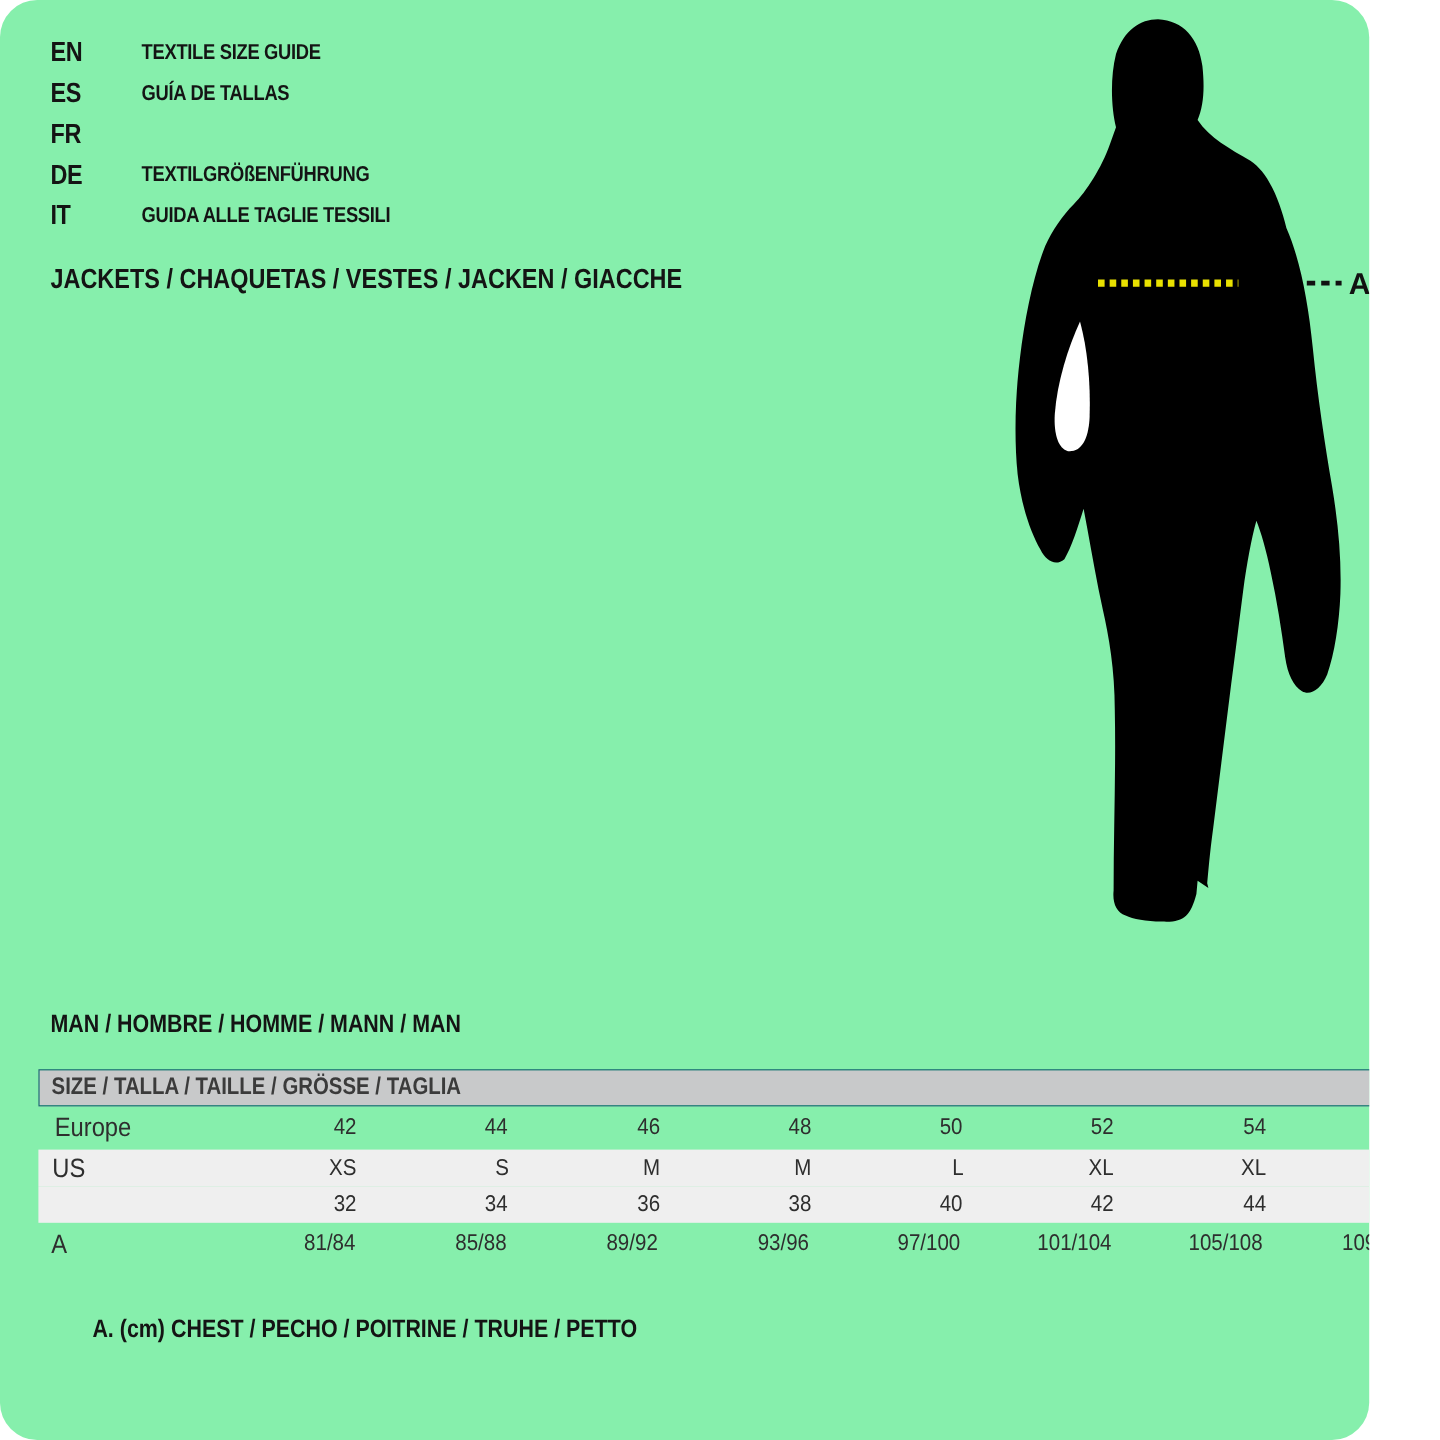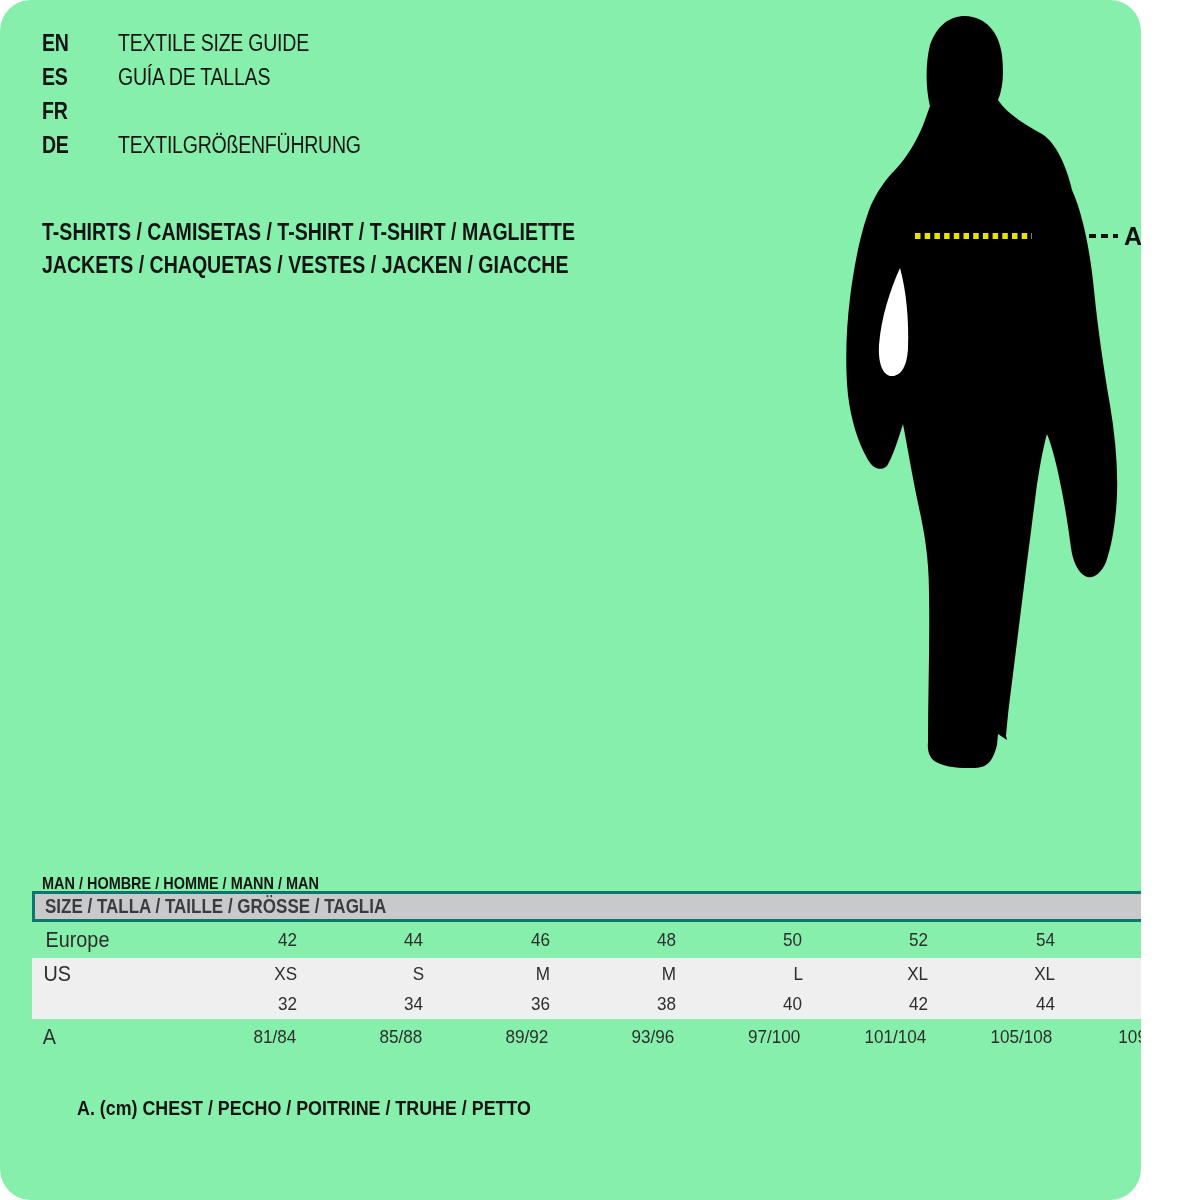--- a/index.html
+++ b/index.html
@@ -8,36 +8,36 @@
     font-family:"Liberation Sans",sans-serif;color:#141414;overflow:hidden;border-radius:31px;
   }
   
   .cx{display:inline-block;transform:scaleX(0.85);transform-origin:0 50%;white-space:nowrap;}
   .cx90{display:inline-block;transform:scaleX(0.9);transform-origin:50% 50%;white-space:nowrap;}
 
   
   .lang-block{position:absolute;left:42px;top:26px;}
   .lang-row{display:flex;height:34px;align-items:center;}
   .lang-code{width:76px;font-weight:bold;font-size:23px;letter-spacing:-0.3px;}
-  .lang-name{font-weight:normal;font-size:23px;letter-spacing:-0.3px;}
+  .lang-name{font-weight:bold;font-size:18px;letter-spacing:-0.3px;}
 
   
   .categories{position:absolute;left:42px;top:216px;}
   .category-line{height:33px;display:flex;align-items:center;font-weight:bold;font-size:23px;}
 
   
   .figure{position:absolute;left:840px;top:0;width:310px;height:800px;}
 
   
-  .section-title{position:absolute;left:42px;top:842px;font-weight:bold;font-size:17px;margin-top:32px;}
+  .section-title{position:absolute;left:42px;top:842px;font-weight:bold;font-size:21px;}
 
   
   .size-table{position:absolute;left:32px;top:891px;width:1150px;}
   .thead{
-    height:31px;background:#c8c9ca;border:3px solid #0f766e;box-sizing:border-box;
+    height:31px;background:#c8c9ca;border:1px solid #0f766e;box-sizing:border-box;
     display:flex;align-items:center;padding-left:10px;
     font-weight:bold;font-size:20px;color:#3b3b3b;
   }
   .trow{display:flex;align-items:center;}
   .trow:nth-child(1){height:36px;}
   .trow:nth-child(2){height:31px;}
   .trow:nth-child(3){height:30px;}
   .trow:nth-child(4){height:36px;}
   .trow.shaded{background:#efefef;}
   .rlabel{width:140px;padding-left:10px;box-sizing:border-box;font-size:22px;color:#2e2e2e;}
@@ -60,26 +60,27 @@
     <span class="lang-code"><span class="cx">ES</span></span>
     <span class="lang-name"><span class="cx">GUÍA DE TALLAS</span></span>
   </div>
       <div class="lang-row">
     <span class="lang-code"><span class="cx">FR</span></span>
   </div>
       <div class="lang-row">
     <span class="lang-code"><span class="cx">DE</span></span>
     <span class="lang-name"><span class="cx">TEXTILGRÖßENFÜHRUNG</span></span>
   </div>
+      <div class="lang-row">
+    <span class="lang-code"><span class="cx">IT</span></span>
+    <span class="lang-name"><span class="cx">GUIDA ALLE TAGLIE TESSILI</span></span>
+  </div>
     </div>
 
   <div class="categories">
-    <div class="category-line">
-      <span class="cx">T-SHIRTS / CAMISETAS / T-SHIRT / T-SHIRT / MAGLIETTE</span>
-    </div>
     <div class="category-line">
       <span class="cx">JACKETS / CHAQUETAS / VESTES / JACKEN / GIACCHE</span>
     </div>
   </div>
 
   <div class="figure">
     <svg width="310" height="800" viewBox="0 0 310 800" xmlns="http://www.w3.org/2000/svg">
       <path fill="#000000" d="
         M 125,16
         C 146,17 159,32 162,55

